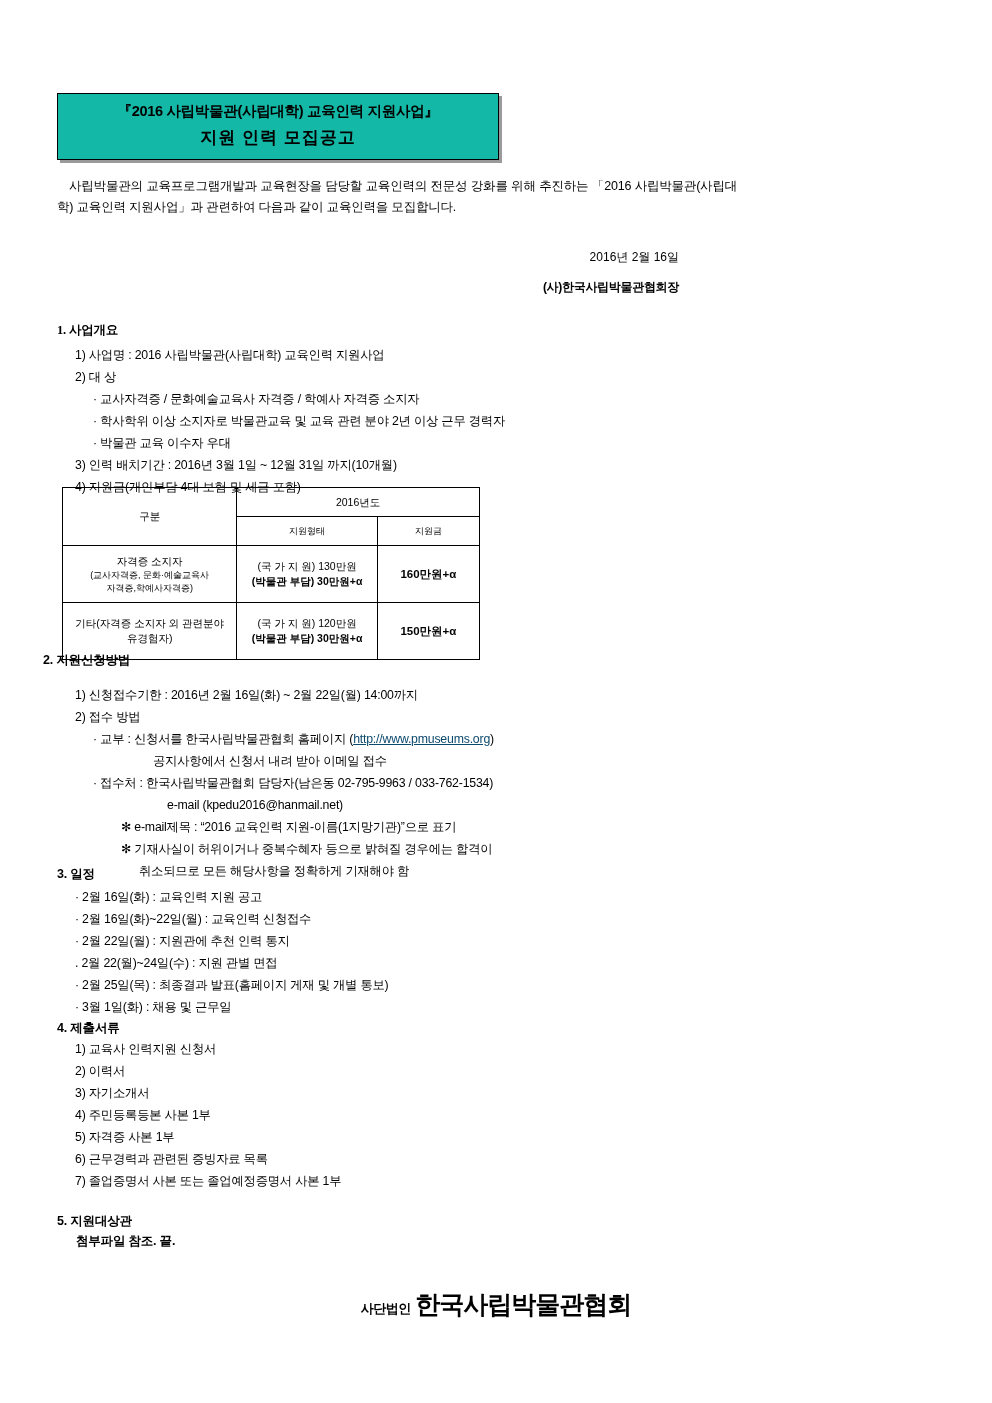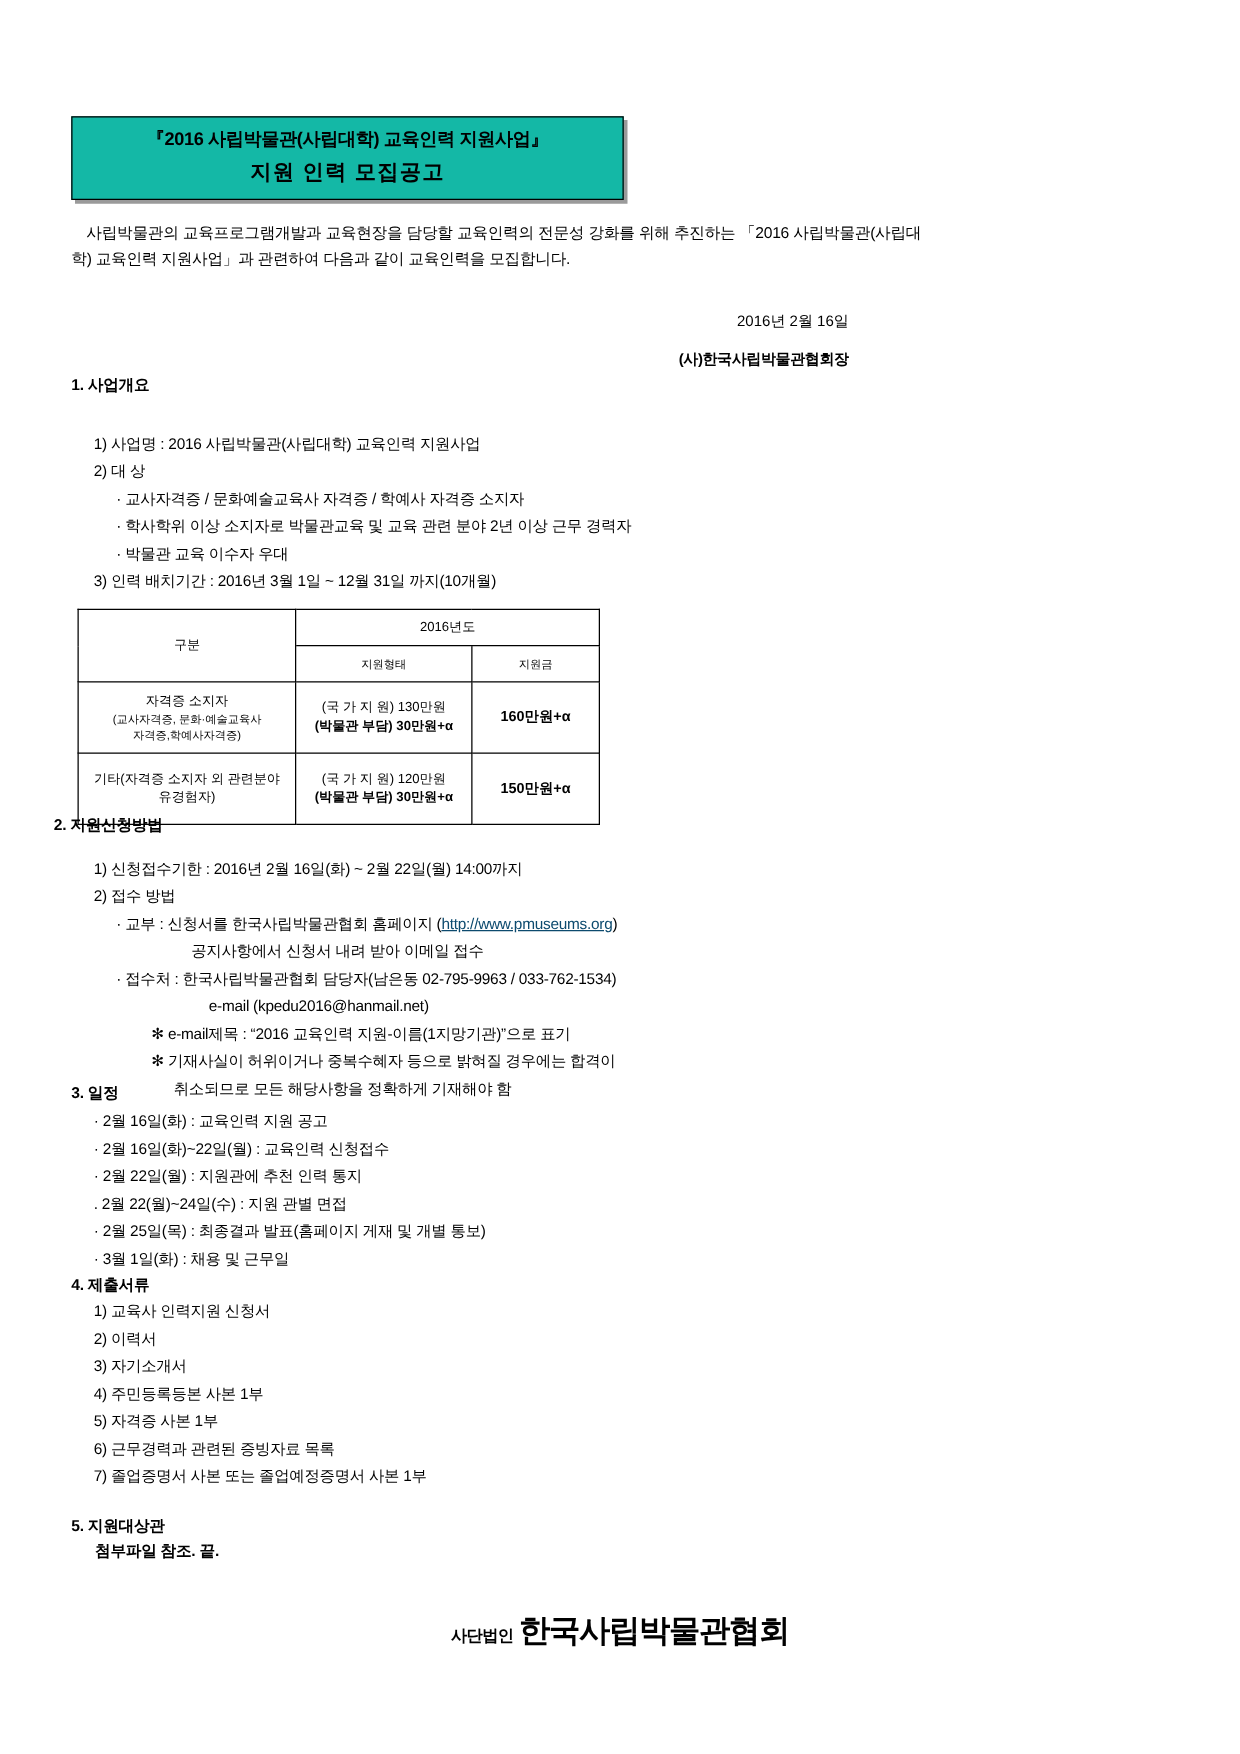--- a/index.html
+++ b/index.html
@@ -156,28 +156,29 @@
     <div class="title-line1">『2016 사립박물관(사립대학) 교육인력 지원사업』</div>
     <div class="title-line2">지원 인력 모집공고</div>
   </div>
 
   <div class="intro">
     <p>사립박물관의 교육프로그램개발과 교육현장을 담당할 교육인력의 전문성 강화를 위해 추진하는 「2016 사립박물관(사립대학) 교육인력 지원사업」과 관련하여 다음과 같이 교육인력을 모집합니다.</p>
   </div>
   <div class="date-line">2016년 2월 16일</div>
   <div class="org-line">(사)한국사립박물관협회장</div>
 
-  <div class="sec-head" style="left:57px; top:300px;">1.  사업개요</div>
+  <div class="sec-head" style="left:57px; top:322px;font-family:Liberation Serif, serif;">1.  사업개요</div>
   <div class="sec-body" style="left:57px; top:344px;">
     <div class="row lv2">1) 사업명 : 2016 사립박물관(사립대학) 교육인력 지원사업</div>
     <div class="row lv2">2) 대    상</div>
     <div class="row lv3">· 교사자격증 / 문화예술교육사 자격증 / 학예사 자격증 소지자</div>
     <div class="row lv3">· 학사학위 이상 소지자로 박물관교육 및 교육 관련 분야 2년 이상 근무 경력자</div>
     <div class="row lv3">· 박물관 교육 이수자 우대</div>
     <div class="row lv2">3) 인력 배치기간 : 2016년 3월 1일 ~ 12월 31일 까지(10개월)</div>
+    <div class="row lv2">4) 지원금(개인부담 4대 보험 및 세금 포함)</div>
   </div>
 
   <table class="fund-table">
     <tbody>
         <tr>
       <td class="hdr" rowspan="2" style="width:175px;">구분</td>
       <td class="hdr" colspan="2">2016년도</td>
     </tr>
     <tr>
       <td class="hdr small" style="width:140px;">지원형태</td>

